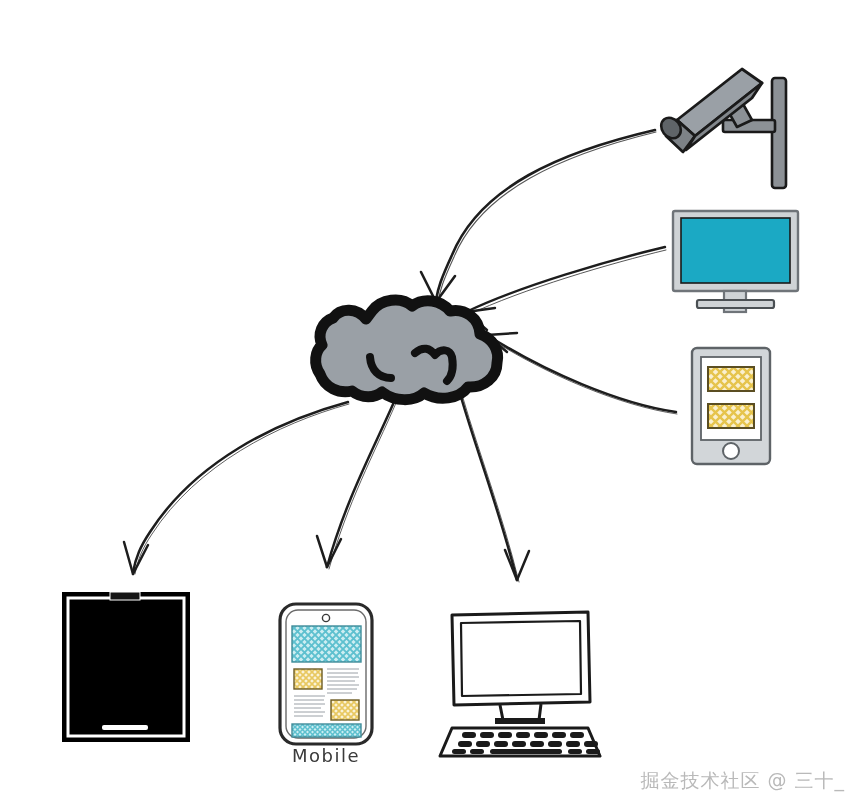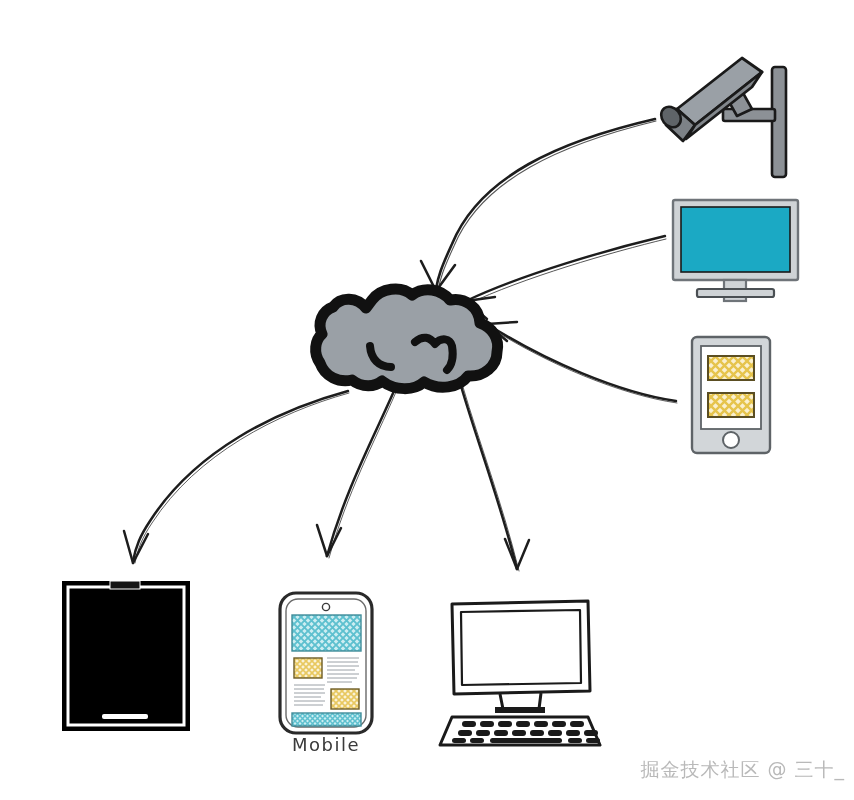--- a/index.html
+++ b/index.html
@@ -10,21 +10,21 @@
   }
   body {
     width: 854px;
     height: 800px;
     position: relative;
     overflow: hidden;
     font-family: "Liberation Sans", sans-serif;
   }
   #diagram-root {
     position: absolute;
-    left: 0; top: 1px;
+    left: 0; top: 12px;
     width: 854px;
     height: 634px;
   }
   #diagram-svg {
     display: block;
     width: 854px;
     height: 800px;
   }
   .watermark-text {
     font-family: "DejaVu Sans", sans-serif;

